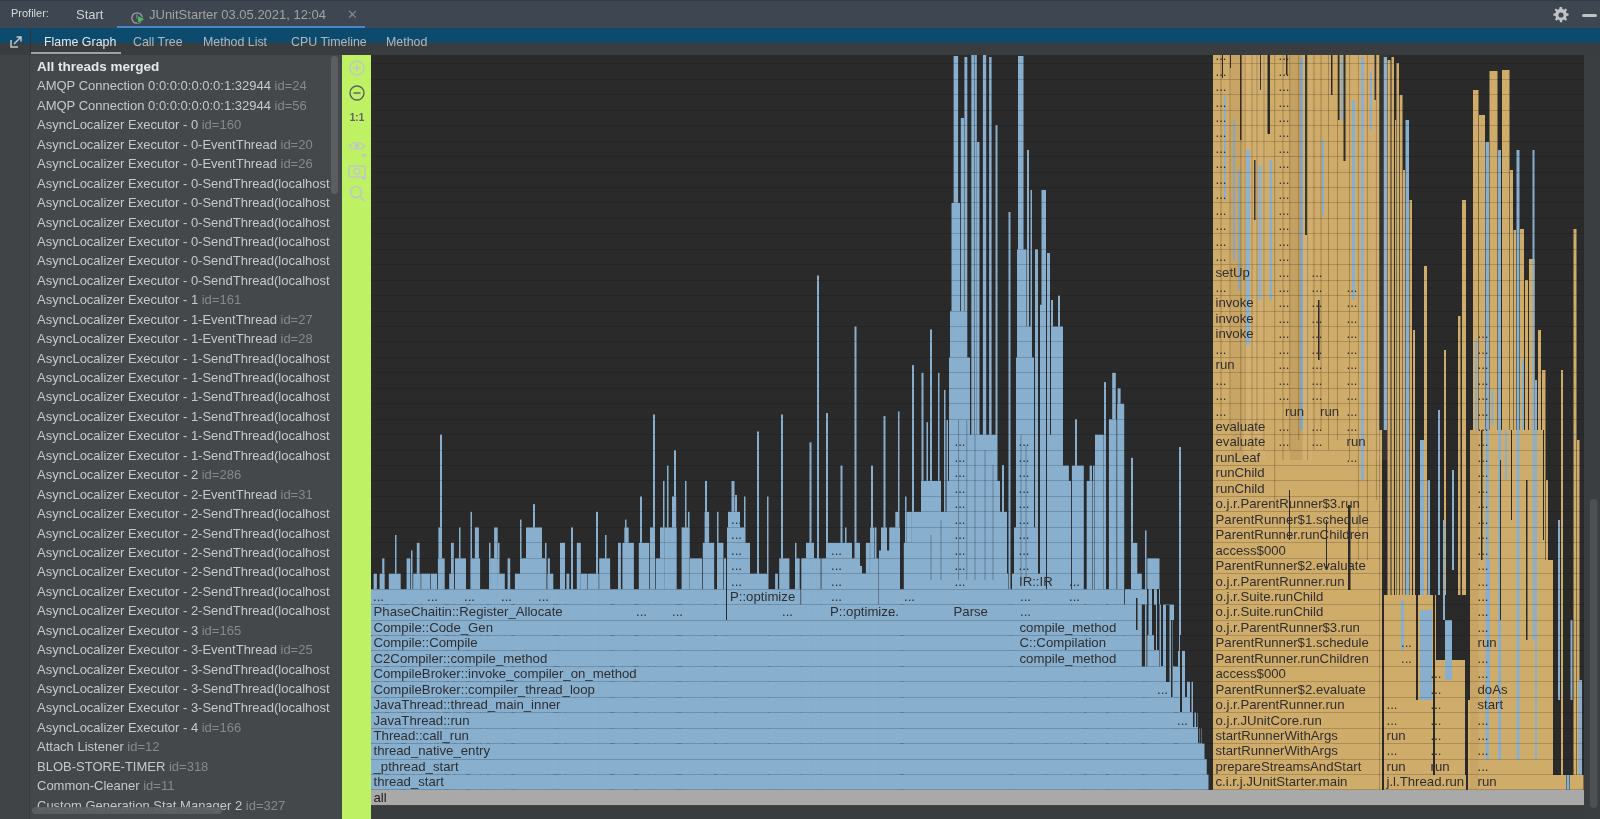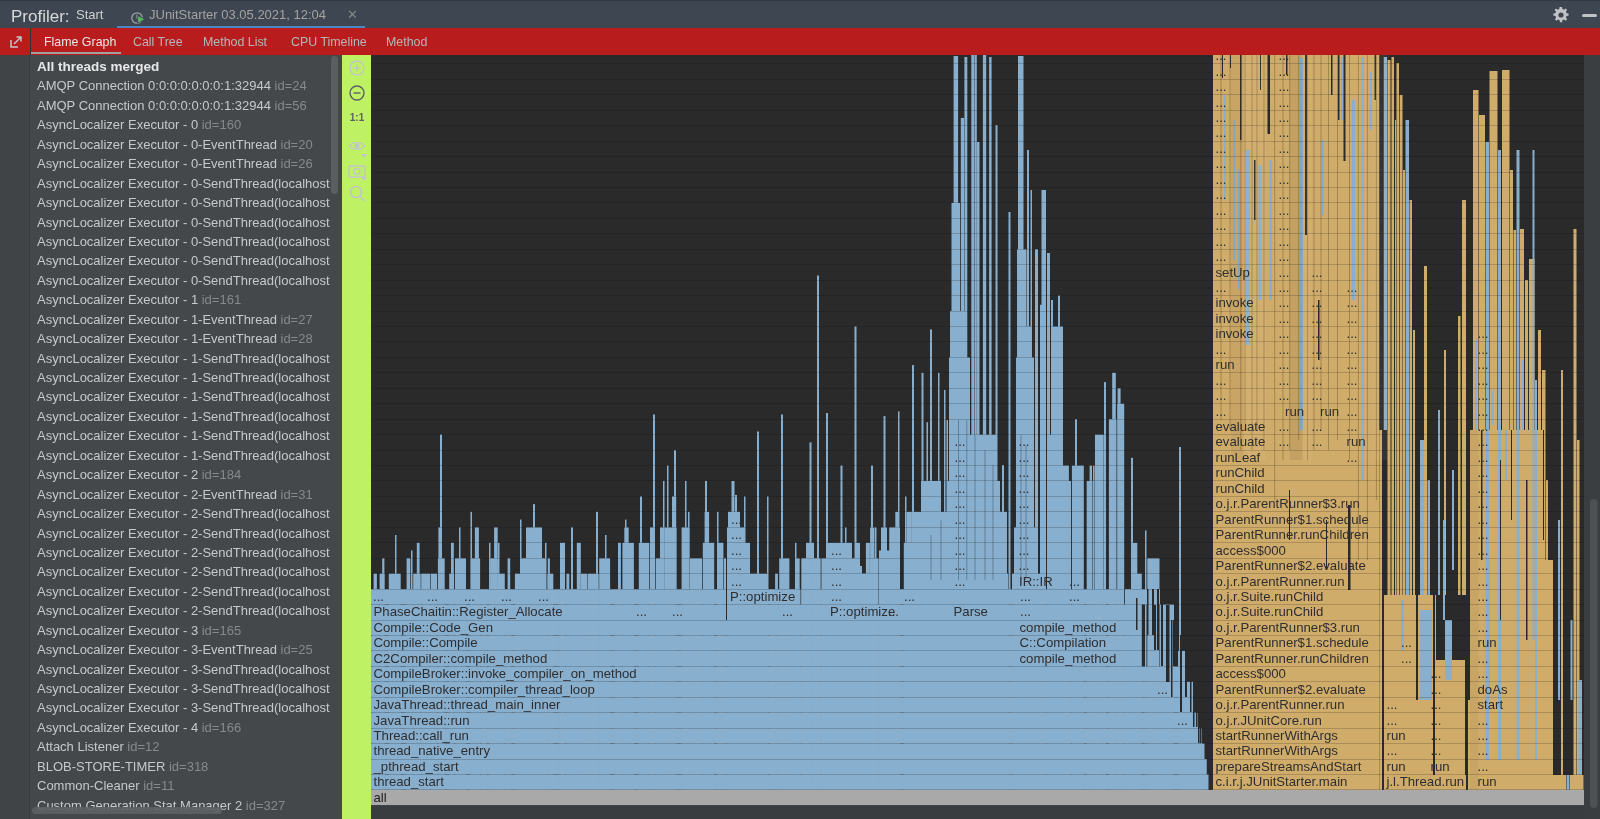--- a/index.html
+++ b/index.html
@@ -1,28 +1,28 @@
 <!DOCTYPE html>
 <html><head><meta charset="utf-8">
 <style>
 * { margin:0; padding:0; box-sizing:border-box; }
 html,body { width:1600px; height:819px; overflow:hidden; background:#3a3d3f;
   font-family:"Liberation Sans", sans-serif; }
 #top { position:absolute; left:0; top:0; width:1600px; height:28px; background:#3d4651;
   border-top:1px solid #333a44; }
-#top .lbl { position:absolute; left:11px; top:6px; font-size:17px; color:#d7dadc; }
+#top .lbl { position:absolute; left:11px; top:6px; font-size:11px; color:#d7dadc; }
 #top .start { position:absolute; left:76px; top:6px; font-size:13px; color:#ced1d3; }
 #top .tab { position:absolute; left:117px; top:0; width:248px; height:28px; }
 #top .tab .ic { position:absolute; left:13px; top:7px; }
 #top .tab .t { position:absolute; left:32px; top:6px; font-size:13px; color:#a3a3a3; white-space:nowrap; }
 #top .tab .x { position:absolute; left:230px; top:6px; font-size:13px; color:#84888b; }
 #top .tab .u { position:absolute; left:0; bottom:0; width:248px; height:3px; background:#4a88c7; }
 #top .gear { position:absolute; left:1553px; top:6px; }
 #top .min { position:absolute; left:1582px; top:13px; width:15px; height:2.5px; background:#c0c3c5; border-radius:2px; }
-#bar2 { position:absolute; left:0; top:28px; width:1600px; height:27px; background:#b91c1c; }
+#bar2 { position:absolute; left:0; top:28px; width:1600px; height:15px; background:#0c4a6e; }
 #bar2 .box { position:absolute; left:0; top:0; width:31px; height:27px; border-right:1px solid #323537; }
 #bar2 .box svg { position:absolute; left:9px; top:7px; }
 #bar2 .t { position:absolute; top:7px; font-size:12.4px; color:#b4b7b9; white-space:nowrap; }
 #bar2 .sel { color:#e4e6e8; }
 #bar2 .u { position:absolute; left:31px; top:24px; width:90px; height:2px; background:#9fa2a4; }
 #left { position:absolute; left:0; top:55px; width:342px; height:764px; background:#45484a; overflow:hidden; }
 #gut { position:absolute; left:0; top:0; width:30px; height:764px; background:#414446; border-right:1px solid #393c3e; }
 #list { position:absolute; left:31px; top:2px; width:303px; }
 .lr { height:19.45px; line-height:19.45px; font-size:13px; color:#c6c9cb; white-space:nowrap;
   overflow:hidden; padding-left:6px; }
@@ -84,21 +84,21 @@
 <div class="lr">AsyncLocalizer Executor - 0-SendThread(localhost</div>
 <div class="lr">AsyncLocalizer Executor - 1 <span class="id">id=161</span></div>
 <div class="lr">AsyncLocalizer Executor - 1-EventThread <span class="id">id=27</span></div>
 <div class="lr">AsyncLocalizer Executor - 1-EventThread <span class="id">id=28</span></div>
 <div class="lr">AsyncLocalizer Executor - 1-SendThread(localhost</div>
 <div class="lr">AsyncLocalizer Executor - 1-SendThread(localhost</div>
 <div class="lr">AsyncLocalizer Executor - 1-SendThread(localhost</div>
 <div class="lr">AsyncLocalizer Executor - 1-SendThread(localhost</div>
 <div class="lr">AsyncLocalizer Executor - 1-SendThread(localhost</div>
 <div class="lr">AsyncLocalizer Executor - 1-SendThread(localhost</div>
-<div class="lr">AsyncLocalizer Executor - 2 <span class="id">id=184</span></div>
+<div class="lr">AsyncLocalizer Executor - 2 <span class="id">id=286</span></div>
 <div class="lr">AsyncLocalizer Executor - 2-EventThread <span class="id">id=31</span></div>
 <div class="lr">AsyncLocalizer Executor - 2-SendThread(localhost</div>
 <div class="lr">AsyncLocalizer Executor - 2-SendThread(localhost</div>
 <div class="lr">AsyncLocalizer Executor - 2-SendThread(localhost</div>
 <div class="lr">AsyncLocalizer Executor - 2-SendThread(localhost</div>
 <div class="lr">AsyncLocalizer Executor - 2-SendThread(localhost</div>
 <div class="lr">AsyncLocalizer Executor - 2-SendThread(localhost</div>
 <div class="lr">AsyncLocalizer Executor - 3 <span class="id">id=165</span></div>
 <div class="lr">AsyncLocalizer Executor - 3-EventThread <span class="id">id=25</span></div>
 <div class="lr">AsyncLocalizer Executor - 3-SendThread(localhost</div>

